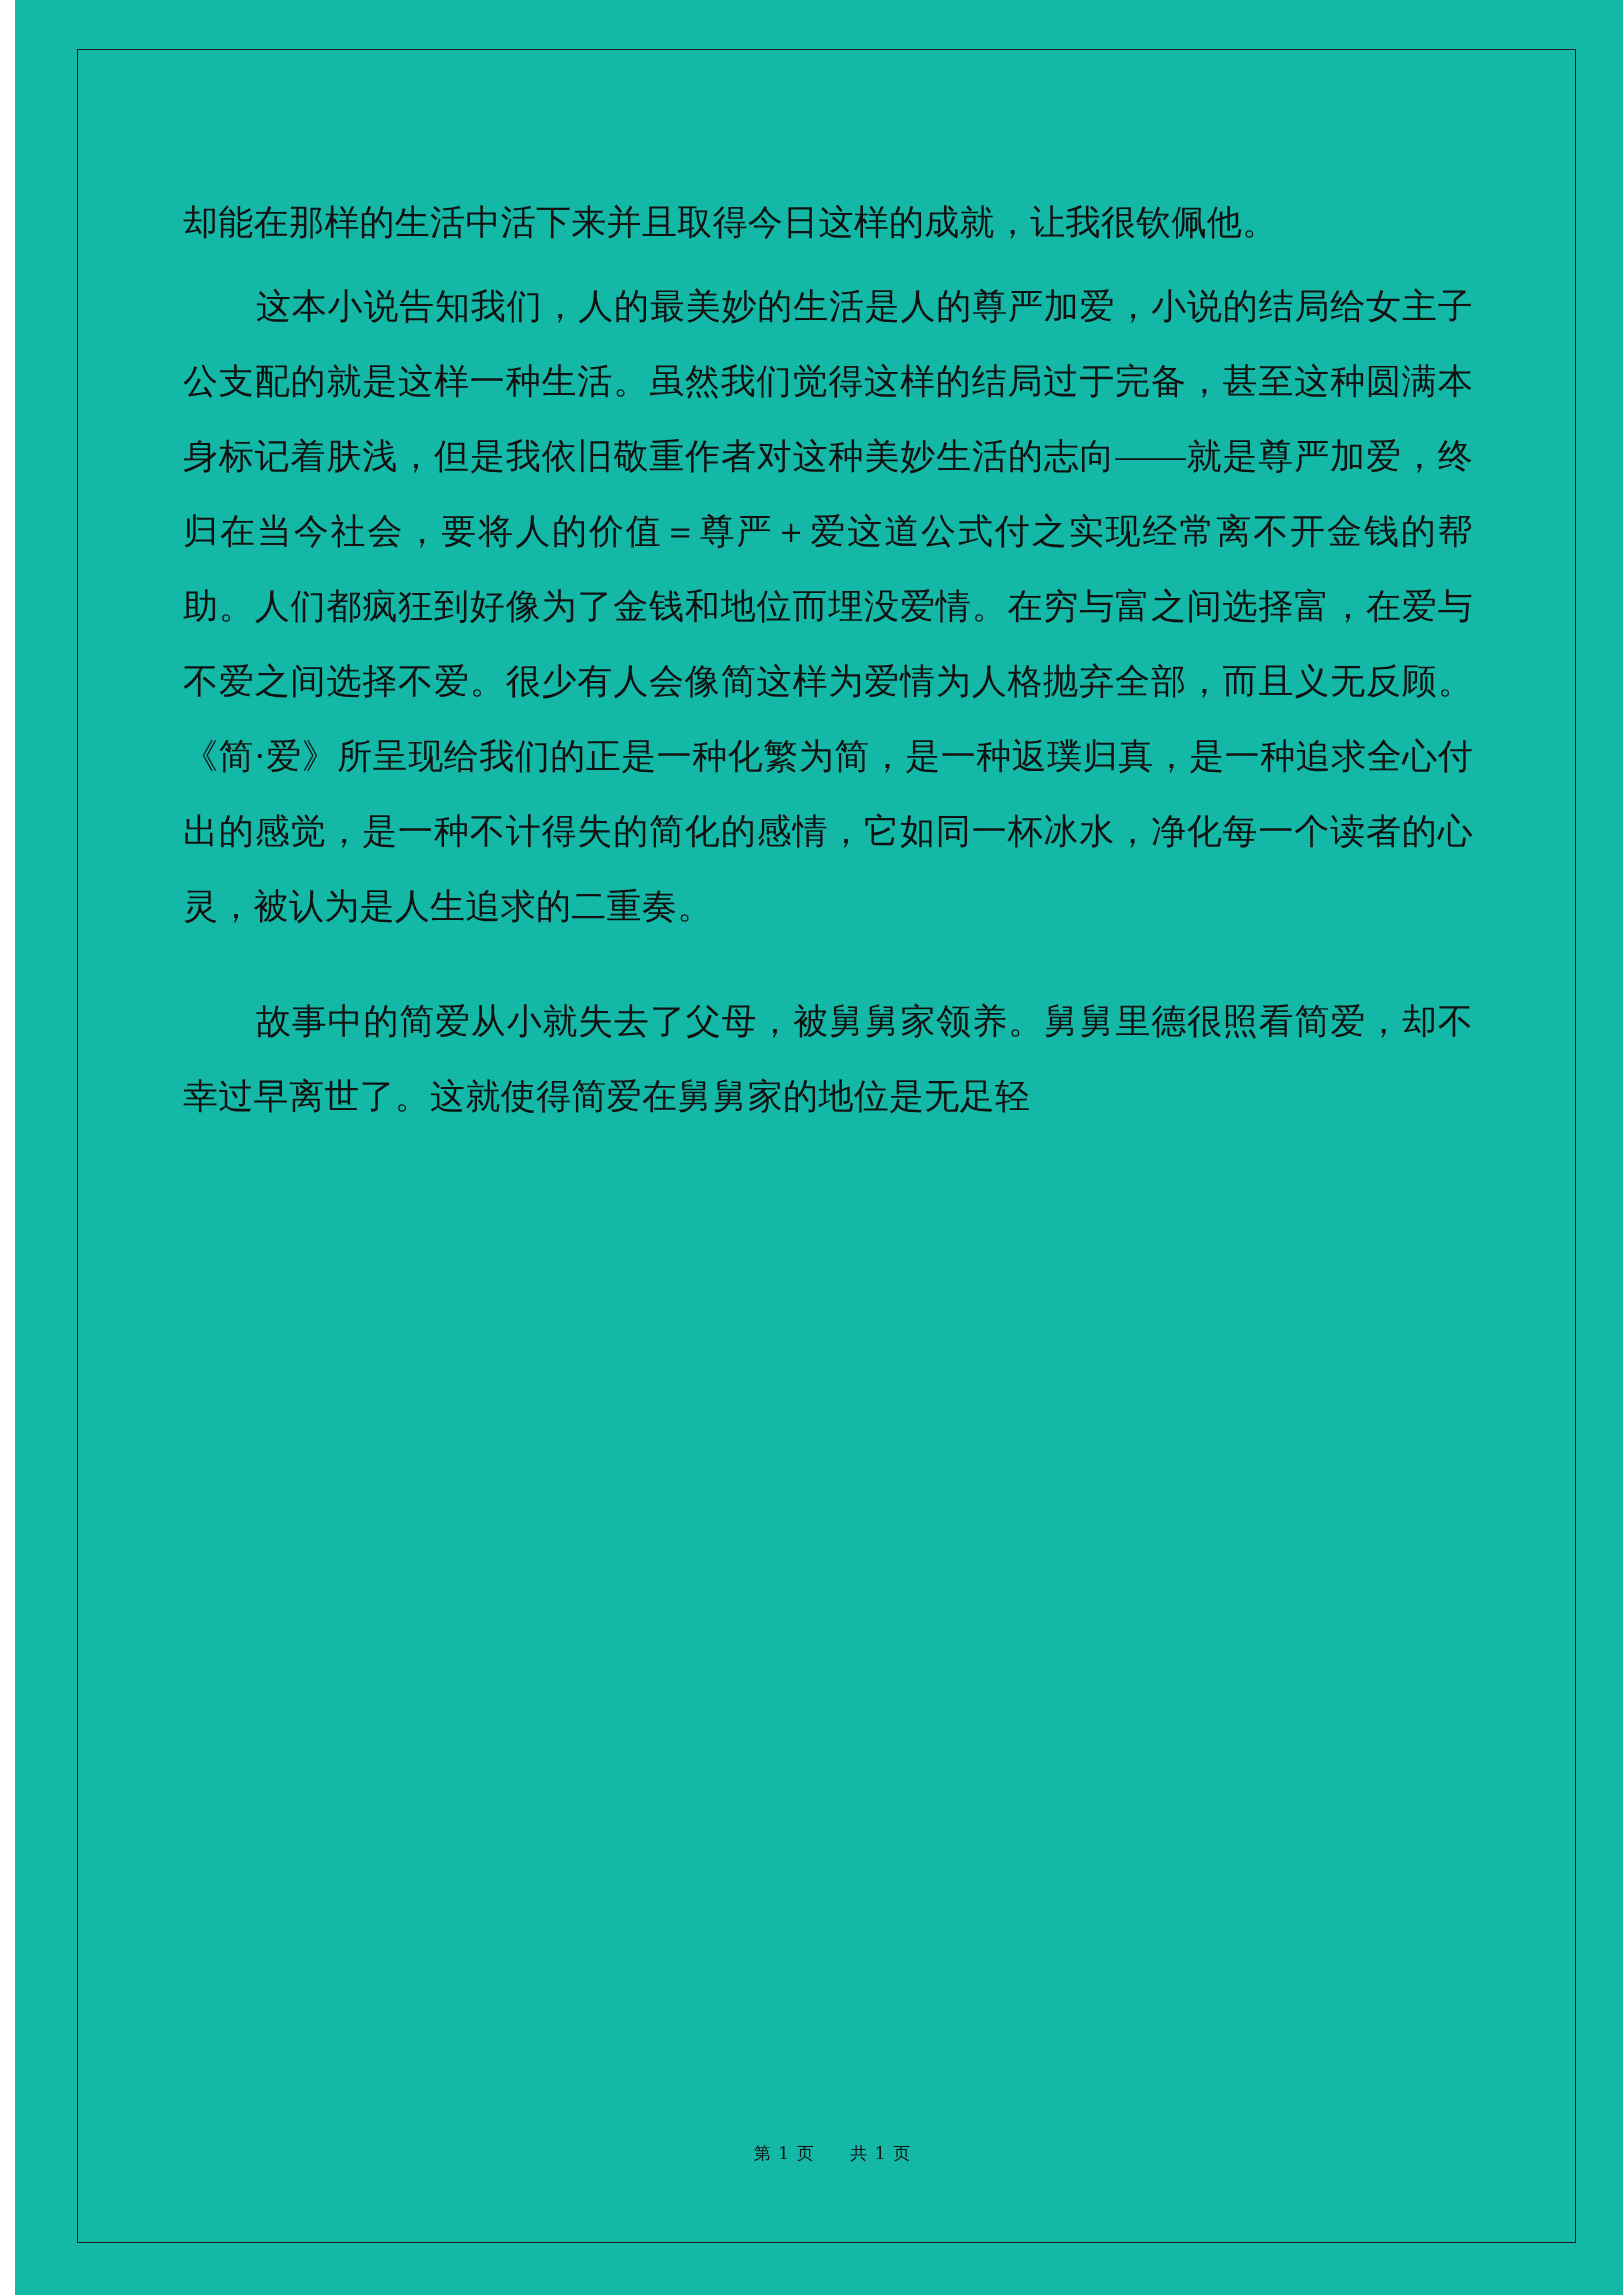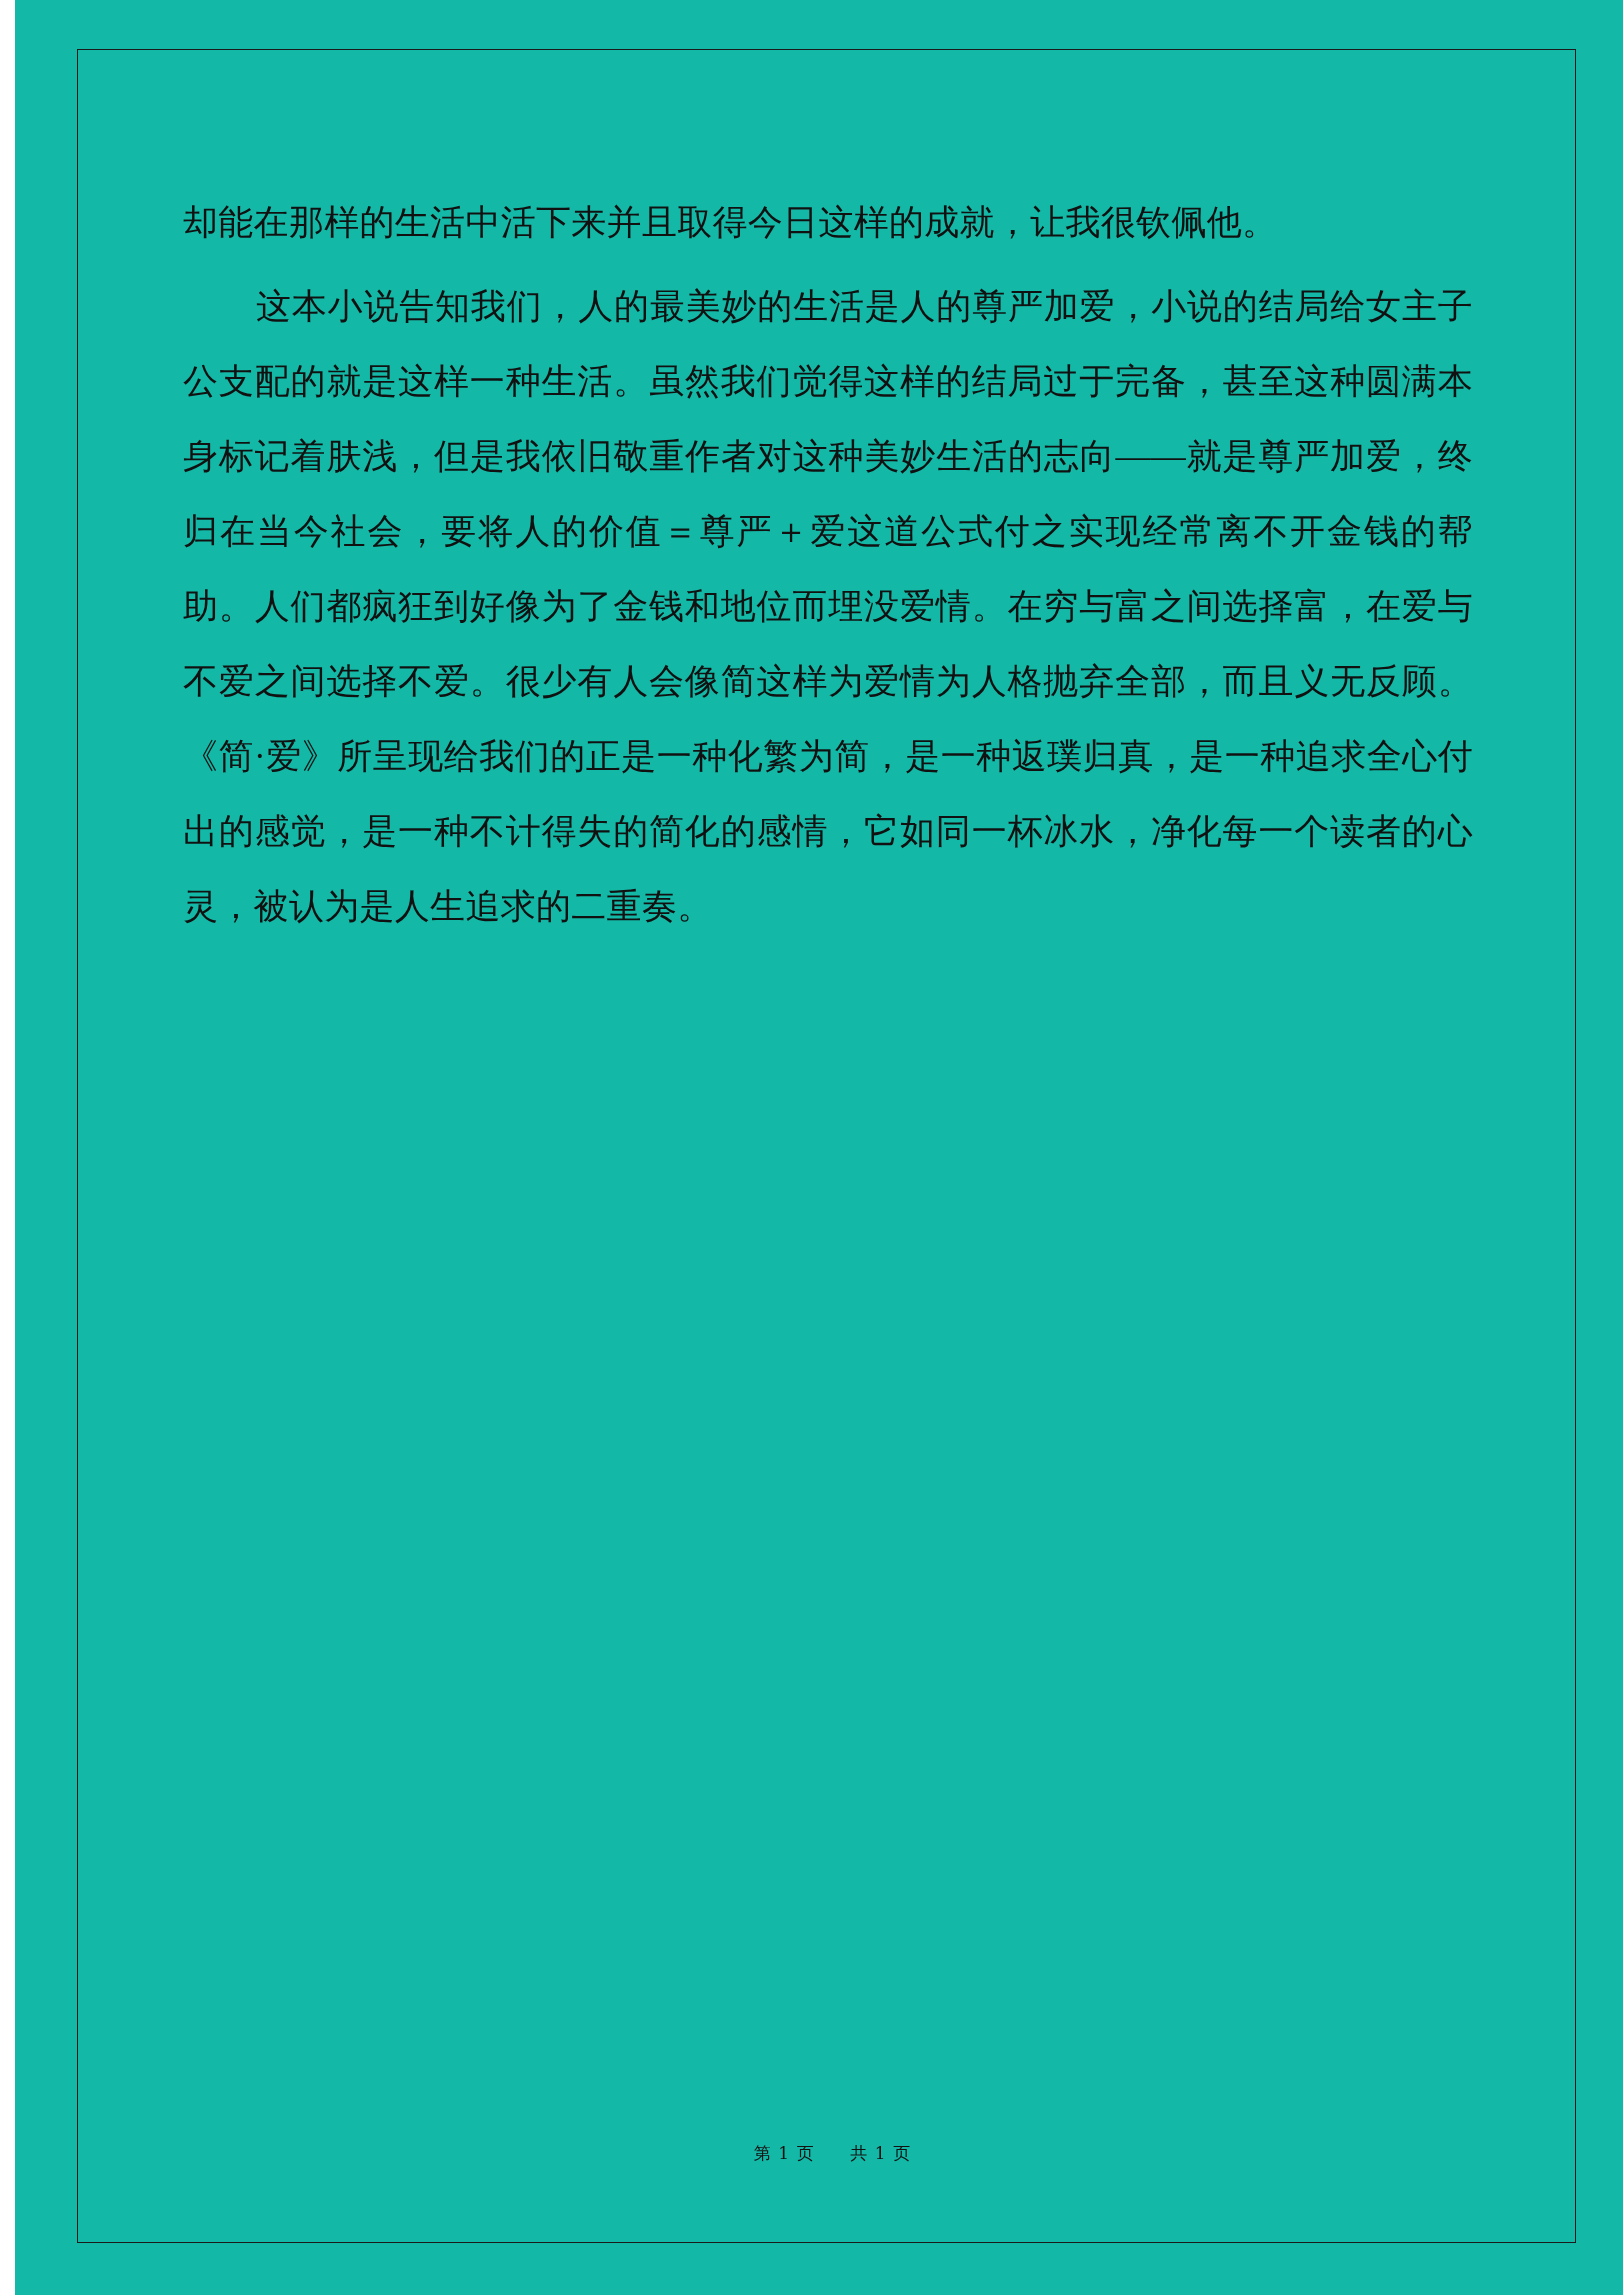--- a/index.html
+++ b/index.html
@@ -72,20 +72,21 @@
 <div class="page">
   <div class="page-border"></div>
 
   <div class="content">
     <p class="no-just">却能在那样的生活中活下来并且取得今日这样的成就，让我很钦佩他。</p>
     <div class="gap-small"></div>
     <p class="indent">这本小说告知我们，人的最美妙的生活是人的尊严加爱，小说的结局给女主子公支配的就是这样一种生活。虽然我们觉得这样的结局过于完备，甚至这种圆满本身标记着肤浅，但是我依旧敬重作者对这种美妙生活的志向——就是尊严加爱，终归在当今社会，要将人的价值＝尊严＋爱这道公式付之实现经常离不开金钱的帮助。人们都疯狂到好像为了金钱和地位而埋没爱情。在穷与富之间选择富，在爱与不爱之间选择不爱。很少有人会像简这样为爱情为人格抛弃全部，而且义无反顾。《简·爱》所呈现给我们的正是一种化繁为简，是一种返璞归真，是一种追求全心付出的感觉，是一种不计得失的简化的感情，它如同一杯冰水，净化每一个读者的心灵，被认为是人生追求的二重奏。</p>
     <div class="gap-med"></div>
     <div class="gap-small"></div>
     <div class="gap-small"></div>
+    <p class="indent">故事中的简爱从小就失去了父母，被舅舅家领养。舅舅里德很照看简爱，却不幸过早离世了。这就使得简爱在舅舅家的地位是无足轻</p>
   </div>
 
   <div class="footer">
     <span>第 1 页</span>
     <span class="sep"></span>
     <span>共 1 页</span>
   </div>
 </div>
 
 

